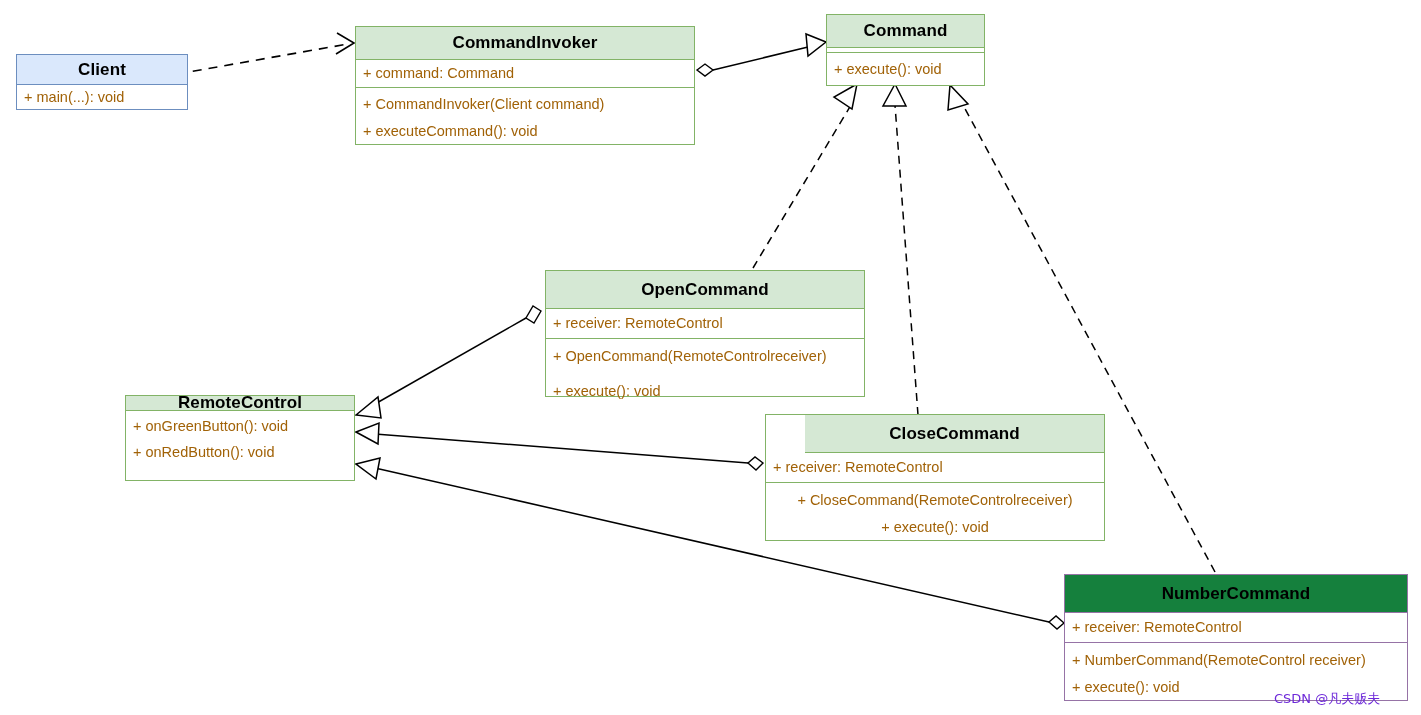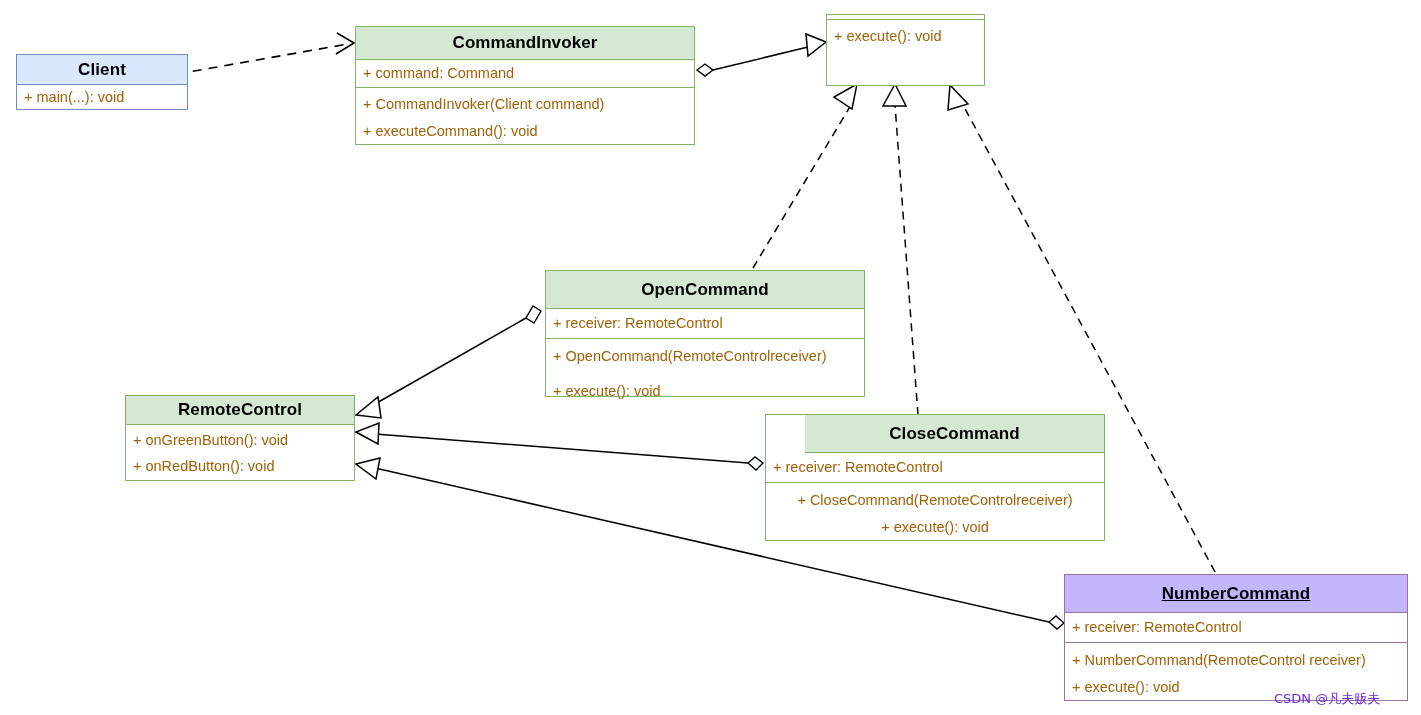--- a/index.html
+++ b/index.html
@@ -44,21 +44,21 @@
     font-weight: bold;
     font-size: 17px;
     color: #000000;
     letter-spacing: 0.1px;
     display: flex;
     align-items: center;
     justify-content: center;
   }
   .green  > .uml-title { background: #d5e8d4; border-bottom: 1px solid #82b366; }
   .blue   > .uml-title { background: #dae8fc; border-bottom: 1px solid #6c8ebf; }
-  .purple > .uml-title { background: #c4b5fd; border-bottom: 1px solid #9673a6; text-decoration: underline; }
+  .purple > .uml-title { background: #15803d; border-bottom: 1px solid #9673a6; }
 
   .uml-compartment {
     box-sizing: border-box;
     padding: 0 7px;
   }
   .green  > .uml-compartment { border-bottom: 1px solid #82b366; }
   .blue   > .uml-compartment { border-bottom: 1px solid #6c8ebf; }
   .purple > .uml-compartment { border-bottom: 1px solid #9673a6; }
   .uml-compartment.last { border-bottom: none; }
 
@@ -155,20 +155,21 @@
     <div class="uml-compartment" style="height:28px;">
       <div class="uml-member">+ command: Command</div>
     </div>
     <div class="uml-compartment last multi" style="height:56px; padding-top:9px;">
       <div class="uml-member" style="margin-bottom:12px;">+ CommandInvoker(Client command)</div>
       <div class="uml-member">+ executeCommand(): void</div>
     </div>
   </div>
 
   <div class="uml-class green" style="left:826px; top:14px; width:159px; height:72px;">
+    <div class="uml-title" style="height:33px;">Command</div>
     <div class="uml-compartment" style="height:5px;"></div>
     <div class="uml-compartment last" style="height:32px;">
       <div class="uml-member">+ execute(): void</div>
     </div>
   </div>
 
   <div class="uml-class green" style="left:545px; top:270px; width:320px; height:127px;">
     <div class="uml-title" style="height:38px;">OpenCommand</div>
     <div class="uml-compartment" style="height:30px;">
       <div class="uml-member">+ receiver: RemoteControl</div>
@@ -195,21 +196,21 @@
     <div class="uml-compartment" style="height:30px;">
       <div class="uml-member">+ receiver: RemoteControl</div>
     </div>
     <div class="uml-compartment last multi" style="height:58px; padding-top:10px;">
       <div class="uml-member" style="margin-bottom:12px;">+ NumberCommand(RemoteControl receiver)</div>
       <div class="uml-member">+ execute(): void</div>
     </div>
   </div>
 
   <div class="uml-class green" style="left:125px; top:395px; width:230px; height:86px;">
-    <div class="uml-title" style="height:29px;">RemoteControl</div>
+    <div class="uml-title" style="height:15px;">RemoteControl</div>
     <div class="uml-compartment last multi" style="height:52px; padding-top:8px;">
       <div class="uml-member" style="margin-bottom:11px;">+ onGreenButton(): void</div>
       <div class="uml-member">+ onRedButton(): void</div>
     </div>
   </div>
 
   <div class="watermark" style="left:1274px; top:690px;">CSDN @凡夫贩夫</div>
 
 </div>
 

